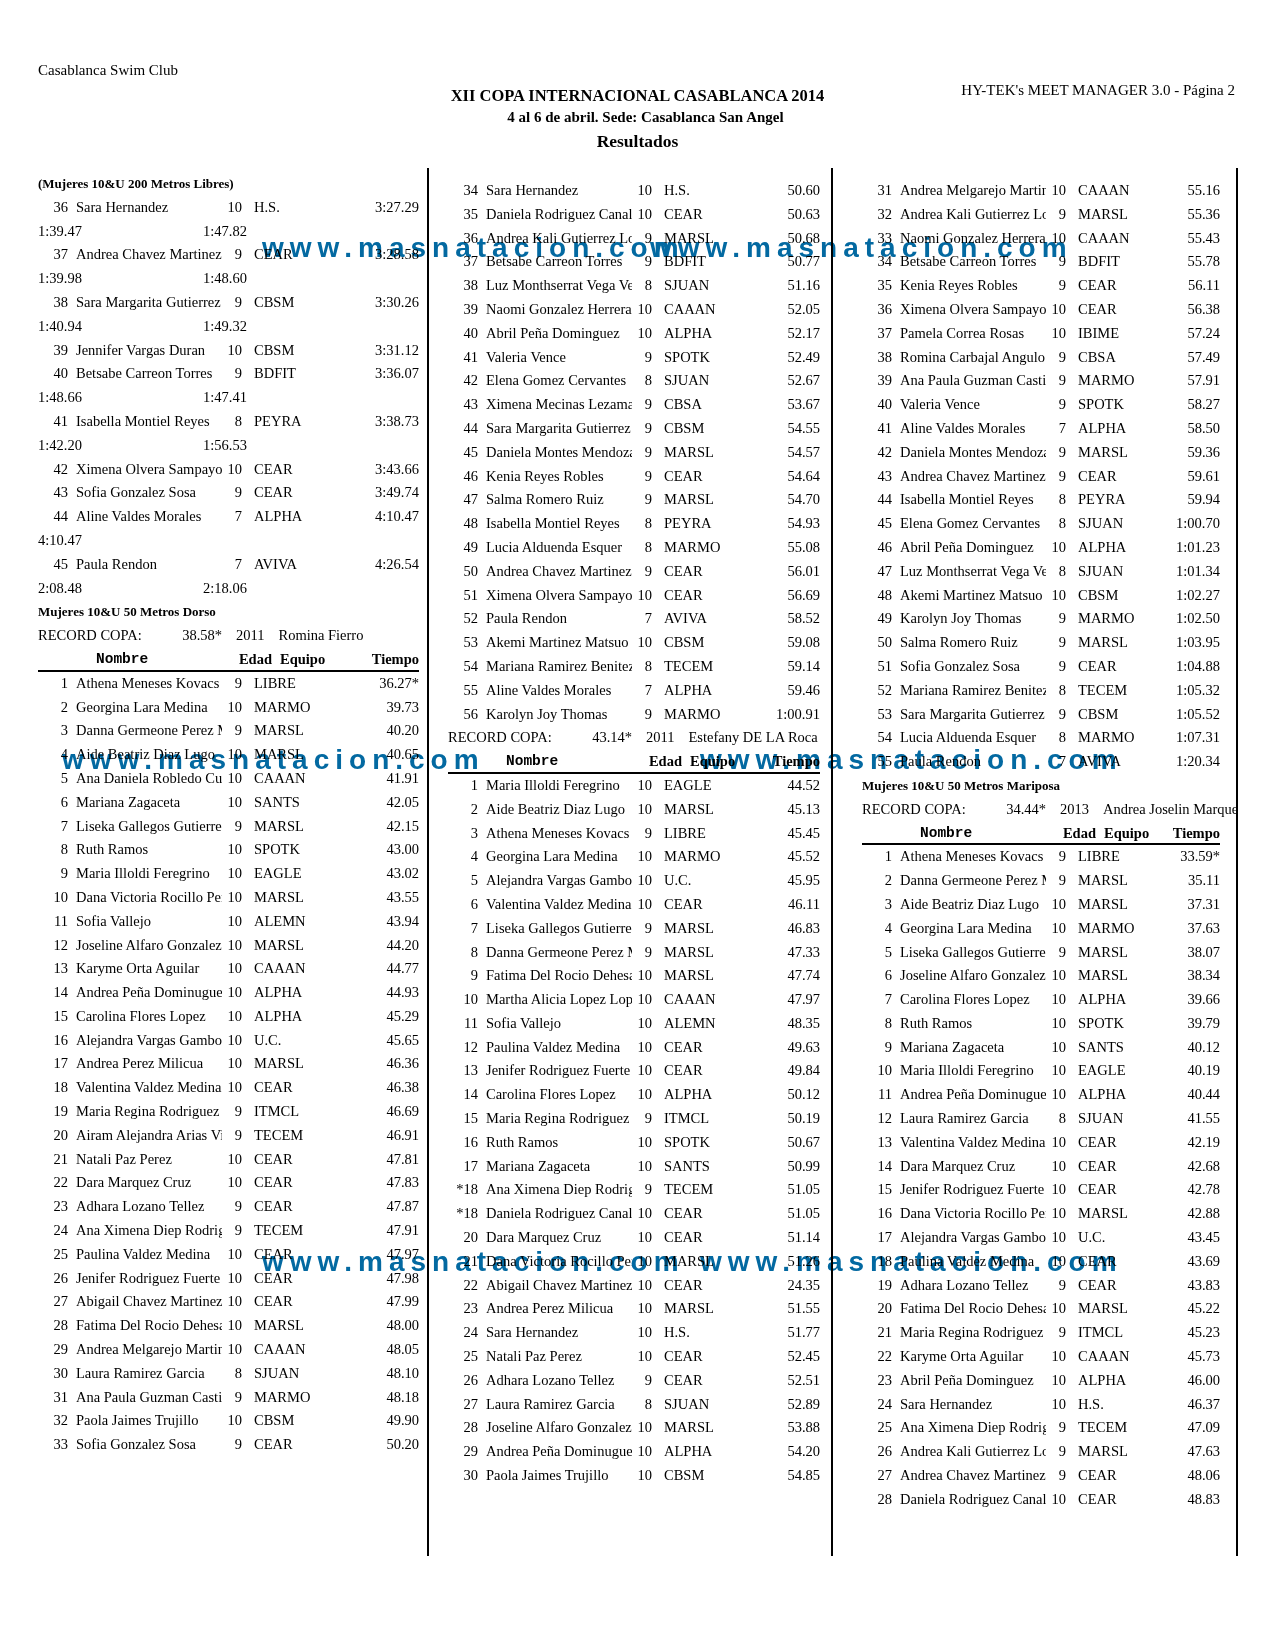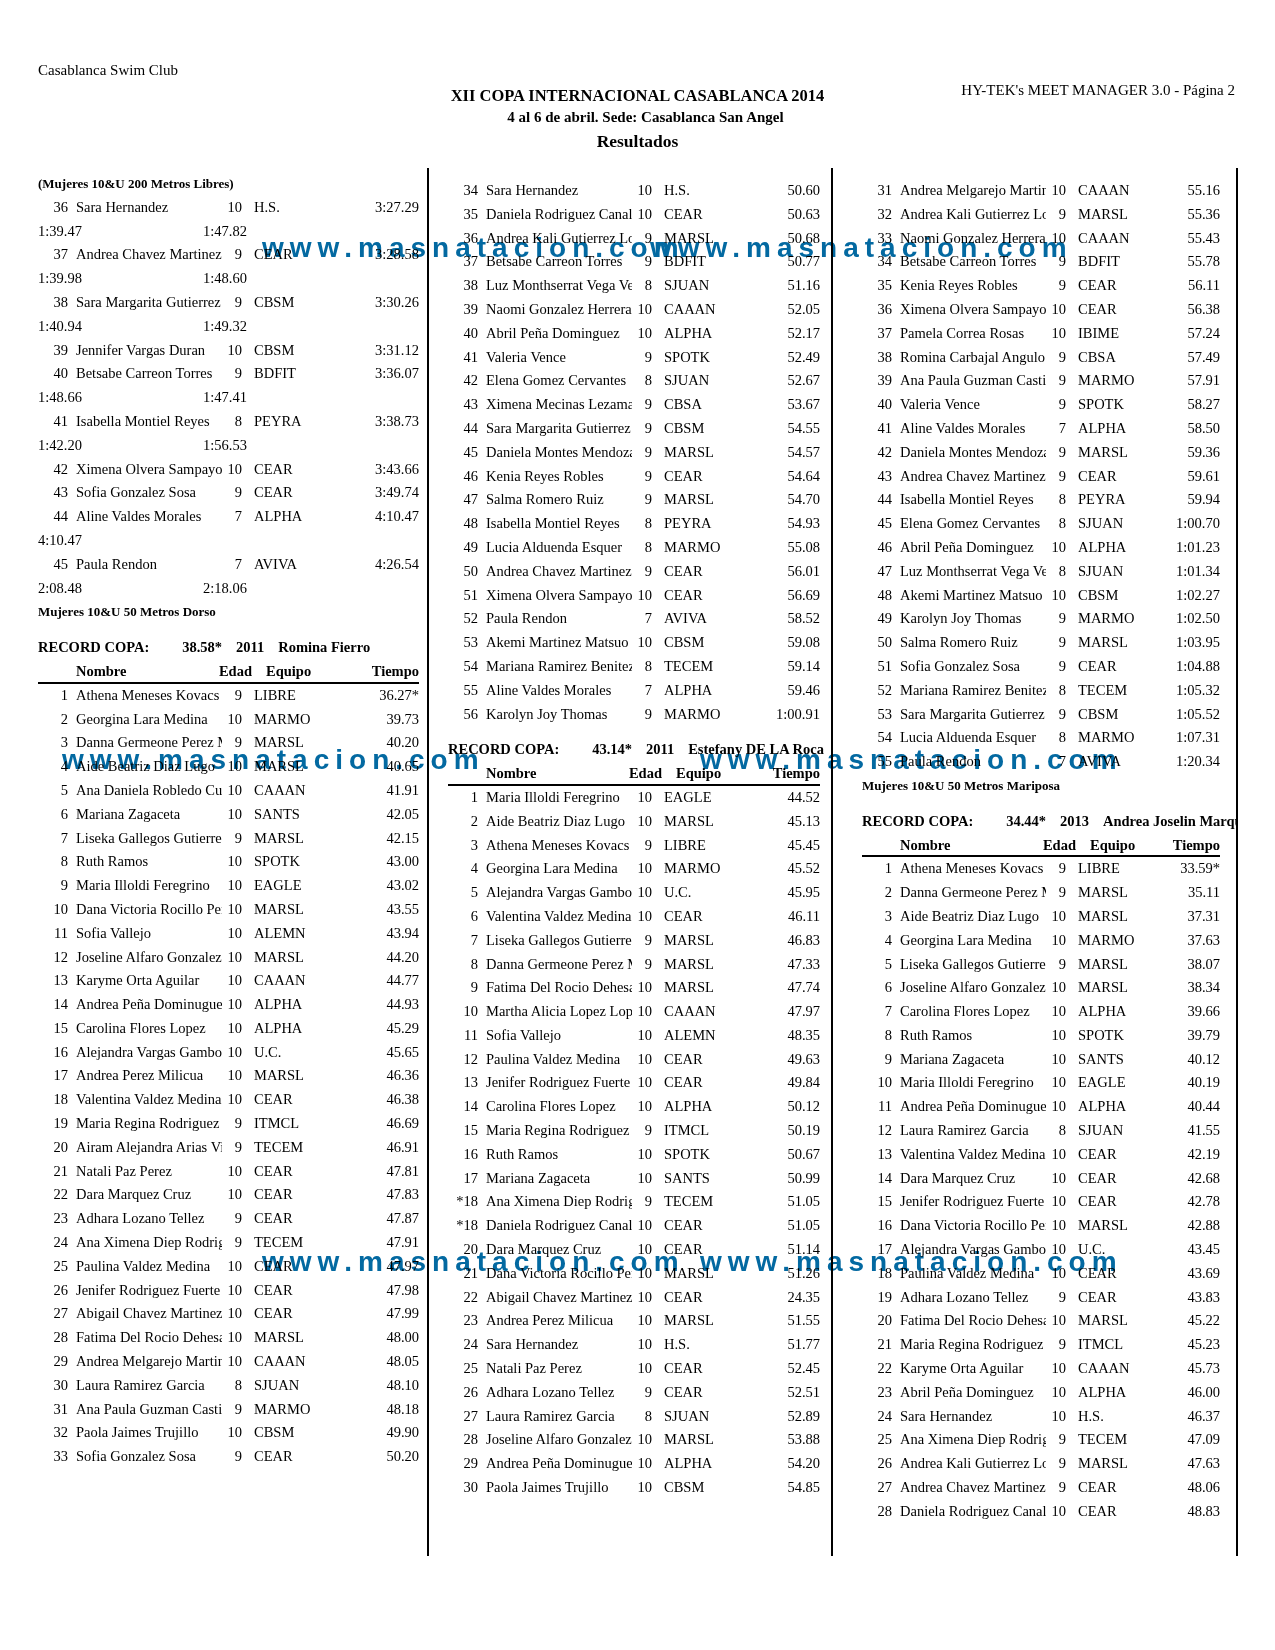--- a/index.html
+++ b/index.html
@@ -19,29 +19,29 @@
     font-family:"Liberation Sans","DejaVu Sans",sans-serif;
     font-size:28px;font-weight:bold;letter-spacing:6px;white-space:nowrap;
   }
   
   .vline{position:absolute;top:168px;width:2px;height:1388px;background:#000;z-index:2;}
   
   .col{position:absolute;z-index:1;line-height:23.8px;font-size:14.5px;}
   .blk{height:23.8px;box-sizing:border-box;white-space:nowrap;}
   .note-blk,.title-blk{font-weight:bold;font-size:13px;font-family:Liberation Serif, serif;}
   .title-blk{}
-  .record-blk{font-weight:bold;overflow:hidden;width:calc(100% + 18px);margin-top:12px;}
+  .record-blk{font-weight:normal;overflow:hidden;width:calc(100% + 18px);}
   .record-blk .rec-label{display:inline-block;width:110px;}
   .record-blk .rec-time{display:inline-block;width:74px;text-align:right;}
   .record-blk .rec-year{display:inline-block;margin-left:14px;}
   .record-blk .rec-holder{display:inline-block;margin-left:14px;}
   .head-blk{display:flex;font-weight:bold;border-bottom:2.5px solid #000;}
-  .head-blk .hn{width:130px;margin-left:38px;}
+  .head-blk .hn{width:130px;margin-left:58px;font-family:Liberation Mono, monospace;}
   .head-blk .he{width:46px;text-align:right;}
-  .head-blk .heq{margin-left:14px;}
+  .head-blk .heq{margin-left:8px;}
   .head-blk .ht{flex:1;text-align:right;}
   .row-blk{display:flex;}
   .row-blk .place{width:30px;text-align:right;flex-shrink:0;}
   .row-blk .name{margin-left:8px;width:146px;overflow:hidden;flex-shrink:0;}
   .row-blk .age{width:20px;text-align:right;flex-shrink:0;}
   .row-blk .team{margin-left:12px;width:76px;flex-shrink:0;}
   .row-blk .time{flex:1;text-align:right;}
   .splits-blk .s1{display:inline-block;width:122px;text-align:left;}
   .splits-blk .s2{display:inline-block;width:87px;text-align:right;}
 </style>

